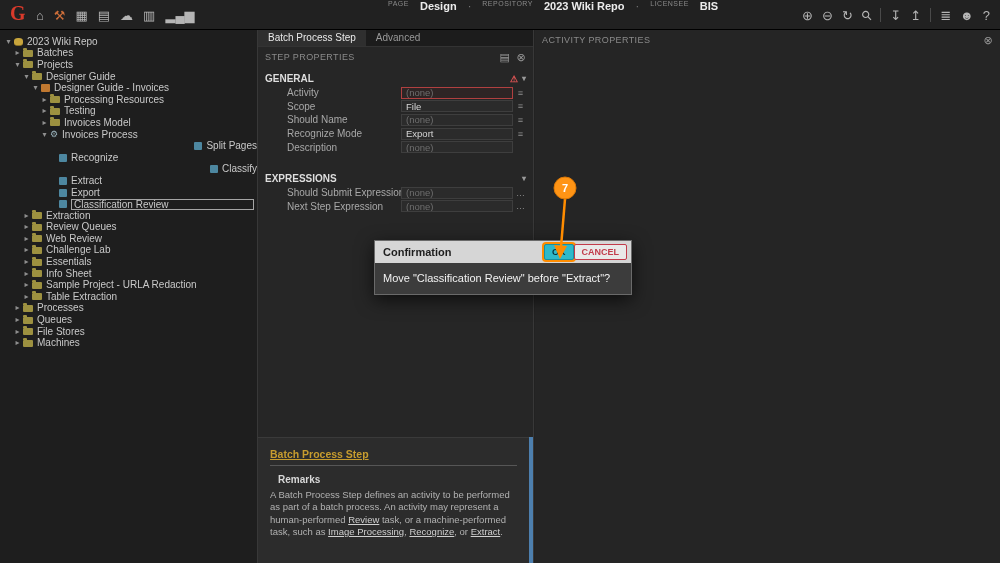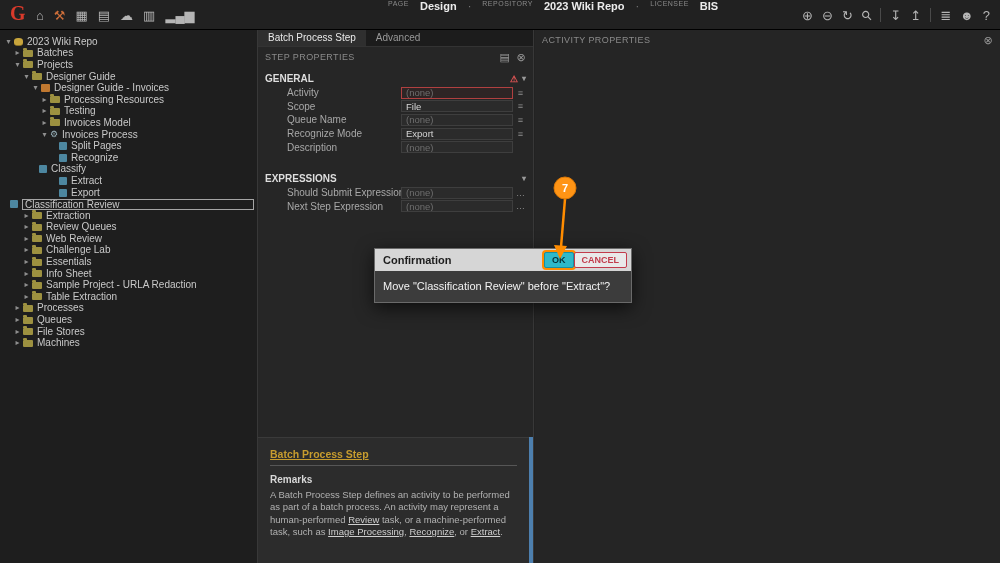--- a/index.html
+++ b/index.html
@@ -57,29 +57,29 @@
   .pfield.muted{color:#6e6e6e}
   .pfield.alert{border-color:#b04040;background:#2e2525}
   .ptrail{width:15px;flex:none;text-align:center;color:#8f8f8f;font-size:9px;cursor:pointer}
 
   
   .help{position:absolute;left:0;right:4px;top:407px;bottom:0;background:#2c2c2c;border-top:1px solid #3a3a3a;
     padding:10px 12px 0 12px;font-size:9.5px;color:#b2b2b2;overflow:hidden}
   .help-title{color:var(--help-title-gold);font-weight:bold;font-size:10.5px;text-decoration:underline;
     padding-bottom:5px;border-bottom:1px solid #565656;margin-bottom:7px}
   .help p{margin:0 0 8px 0;line-height:1.3}
-  .hh{font-weight:bold;color:#d8d8d8;margin:8px 0 4px 0;font-size:10px}
+  .hh{font-weight:bold;color:#d8d8d8;margin:8px 0 4px 8px;font-size:10px}
   .hlink{text-decoration:underline;color:#cfcfcf;cursor:pointer}
   .scrollthumb{position:absolute;right:0;top:407px;bottom:0;width:4px;background:var(--scroll-blue)}
 
   
   .rightp{position:absolute;top:30px;left:535px;right:0;bottom:0;background:#252525}
 
   
-  .dialog{position:absolute;left:374px;top:248px;width:258px;background:#3c3c3c;border:1px solid #6a6a6a;
+  .dialog{position:absolute;left:374px;top:240px;width:258px;background:#3c3c3c;border:1px solid #6a6a6a;
     box-shadow:0 5px 18px rgba(0,0,0,.65);z-index:10}
   .dtitle{height:22px;background:#d6d6d6;display:flex;align-items:center;padding:0 4px 0 8px}
   .dtitle .t{font-size:11px;font-weight:bold;color:#1d1d1d;flex:1}
   .btn{font-size:9px;font-weight:bold;padding:2px 7px;border-radius:2px;cursor:pointer;line-height:1.2}
   .btn-ok{background:var(--ok-teal);color:#06333a;border:1px solid #1890a0;
     box-shadow:0 0 0 2px var(--accent-orange);margin-right:0}
   .btn-cancel{background:#e9e9e9;color:var(--cancel-red);border:1px solid var(--cancel-red)}
   .dbody{padding:9px 8px 10px 8px;font-size:11px;color:#f2f2f2}
 
   
@@ -165,46 +165,46 @@
       <div class="trow" style="padding-left: 40px;">
         <span class="texp">▸</span>
         <span class="ticon folder"></span>
         <span class="tlabel">Invoices Model</span>
       </div>
       <div class="trow" style="padding-left: 40px;">
         <span class="texp">▾</span>
         <span class="ticon glyph">⚙</span>
         <span class="tlabel">Invoices Process</span>
       </div>
+      <div class="trow" style=" justify-content: flex-end;">
+        <span class="texp"></span>
+        <span class="ticon step"></span>
+        <span class="tlabel">Split Pages</span>
+      </div>
       <div class="trow" style="padding-left: 49px;">
         <span class="texp"></span>
         <span class="ticon step"></span>
-        <span class="tlabel">Split Pages</span>
+        <span class="tlabel">Recognize</span>
+      </div>
+      <div class="trow" style="padding-left: 47px; justify-content: flex-end;">
+        <span class="texp"></span>
+        <span class="ticon step"></span>
+        <span class="tlabel">Classify</span>
       </div>
       <div class="trow" style="padding-left: 49px;">
         <span class="texp"></span>
         <span class="ticon step"></span>
-        <span class="tlabel">Recognize</span>
-      </div>
-      <div class="trow" style="padding-left: 29px;">
-        <span class="texp"></span>
-        <span class="ticon step"></span>
-        <span class="tlabel">Classify</span>
+        <span class="tlabel">Extract</span>
       </div>
       <div class="trow" style="padding-left: 49px;">
         <span class="texp"></span>
         <span class="ticon step"></span>
-        <span class="tlabel">Extract</span>
-      </div>
-      <div class="trow" style="padding-left: 49px;">
-        <span class="texp"></span>
-        <span class="ticon step"></span>
         <span class="tlabel">Export</span>
       </div>
-      <div class="trow selected" style="">
+      <div class="trow selected" style="padding-left: 49px;">
         <span class="texp"></span>
         <span class="ticon step"></span>
         <span class="tlabel">Classification Review</span>
       </div>
       <div class="trow" style="padding-left: 22px;">
         <span class="texp">▸</span>
         <span class="ticon folder"></span>
         <span class="tlabel">Extraction</span>
       </div>
       <div class="trow" style="padding-left: 22px;">
@@ -286,21 +286,21 @@
           <span class="plabel">Activity</span>
           <div class="pfield muted alert">(none)</div>
           <span class="ptrail">≡</span>
         </div>
         <div class="prow">
           <span class="plabel">Scope</span>
           <div class="pfield">File</div>
           <span class="ptrail">≡</span>
         </div>
         <div class="prow">
-          <span class="plabel">Queue Name</span>
+          <span class="plabel">Should Name</span>
           <div class="pfield muted">(none)</div>
           <span class="ptrail">≡</span>
         </div>
         <div class="prow">
           <span class="plabel">Recognize Mode</span>
           <div class="pfield">Export</div>
           <span class="ptrail">≡</span>
         </div>
         <div class="prow">
           <span class="plabel">Description</span>

